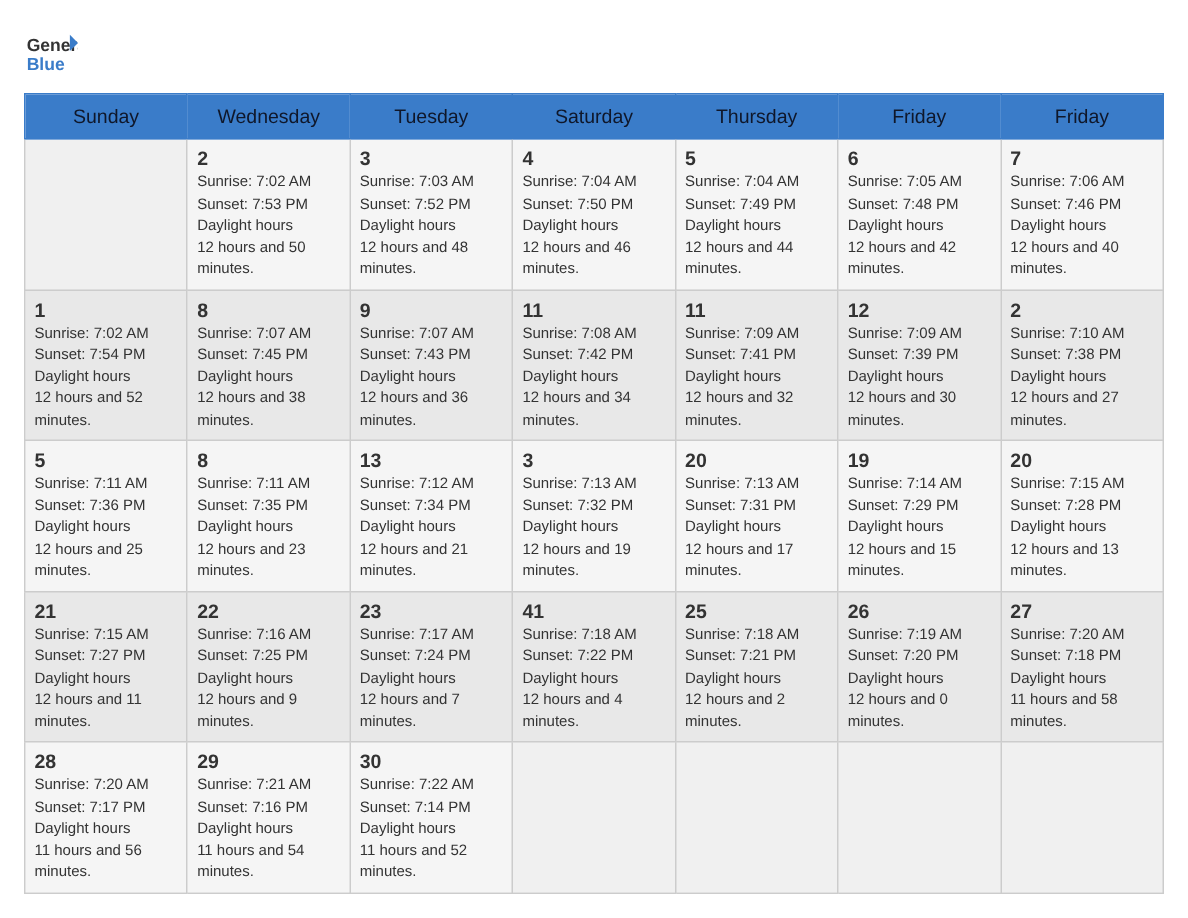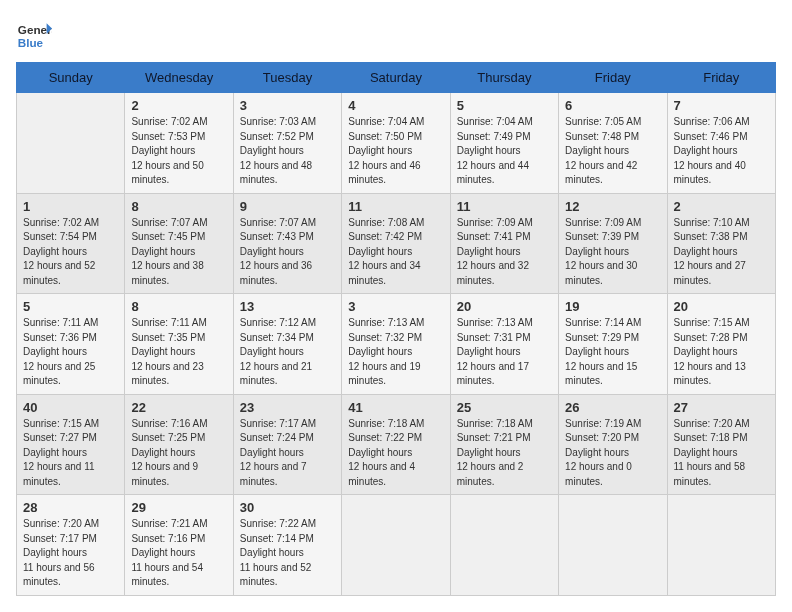--- a/index.html
+++ b/index.html
@@ -131,21 +131,21 @@
       <tr>
         <td><span class="day-num">5</span><span class="day-info">Sunrise: 7:11 AM<br>Sunset: 7:36 PM<br>Daylight hours<br>12 hours and 25 minutes.</span></td>
         <td><span class="day-num">8</span><span class="day-info">Sunrise: 7:11 AM<br>Sunset: 7:35 PM<br>Daylight hours<br>12 hours and 23 minutes.</span></td>
         <td><span class="day-num">13</span><span class="day-info">Sunrise: 7:12 AM<br>Sunset: 7:34 PM<br>Daylight hours<br>12 hours and 21 minutes.</span></td>
         <td><span class="day-num">3</span><span class="day-info">Sunrise: 7:13 AM<br>Sunset: 7:32 PM<br>Daylight hours<br>12 hours and 19 minutes.</span></td>
         <td><span class="day-num">20</span><span class="day-info">Sunrise: 7:13 AM<br>Sunset: 7:31 PM<br>Daylight hours<br>12 hours and 17 minutes.</span></td>
         <td><span class="day-num">19</span><span class="day-info">Sunrise: 7:14 AM<br>Sunset: 7:29 PM<br>Daylight hours<br>12 hours and 15 minutes.</span></td>
         <td><span class="day-num">20</span><span class="day-info">Sunrise: 7:15 AM<br>Sunset: 7:28 PM<br>Daylight hours<br>12 hours and 13 minutes.</span></td>
       </tr>
       <tr>
-        <td><span class="day-num">40</span><span class="day-info">Sunrise: 7:15 AM<br>Sunset: 7:27 PM<br>Daylight hours<br>12 hours and 11 minutes.</span></td>
+        <td><span class="day-num">21</span><span class="day-info">Sunrise: 7:15 AM<br>Sunset: 7:27 PM<br>Daylight hours<br>12 hours and 11 minutes.</span></td>
         <td><span class="day-num">22</span><span class="day-info">Sunrise: 7:16 AM<br>Sunset: 7:25 PM<br>Daylight hours<br>12 hours and 9 minutes.</span></td>
         <td><span class="day-num">23</span><span class="day-info">Sunrise: 7:17 AM<br>Sunset: 7:24 PM<br>Daylight hours<br>12 hours and 7 minutes.</span></td>
         <td><span class="day-num">41</span><span class="day-info">Sunrise: 7:18 AM<br>Sunset: 7:22 PM<br>Daylight hours<br>12 hours and 4 minutes.</span></td>
         <td><span class="day-num">25</span><span class="day-info">Sunrise: 7:18 AM<br>Sunset: 7:21 PM<br>Daylight hours<br>12 hours and 2 minutes.</span></td>
         <td><span class="day-num">26</span><span class="day-info">Sunrise: 7:19 AM<br>Sunset: 7:20 PM<br>Daylight hours<br>12 hours and 0 minutes.</span></td>
         <td><span class="day-num">27</span><span class="day-info">Sunrise: 7:20 AM<br>Sunset: 7:18 PM<br>Daylight hours<br>11 hours and 58 minutes.</span></td>
       </tr>
       <tr>
         <td><span class="day-num">28</span><span class="day-info">Sunrise: 7:20 AM<br>Sunset: 7:17 PM<br>Daylight hours<br>11 hours and 56 minutes.</span></td>
         <td><span class="day-num">29</span><span class="day-info">Sunrise: 7:21 AM<br>Sunset: 7:16 PM<br>Daylight hours<br>11 hours and 54 minutes.</span></td>

